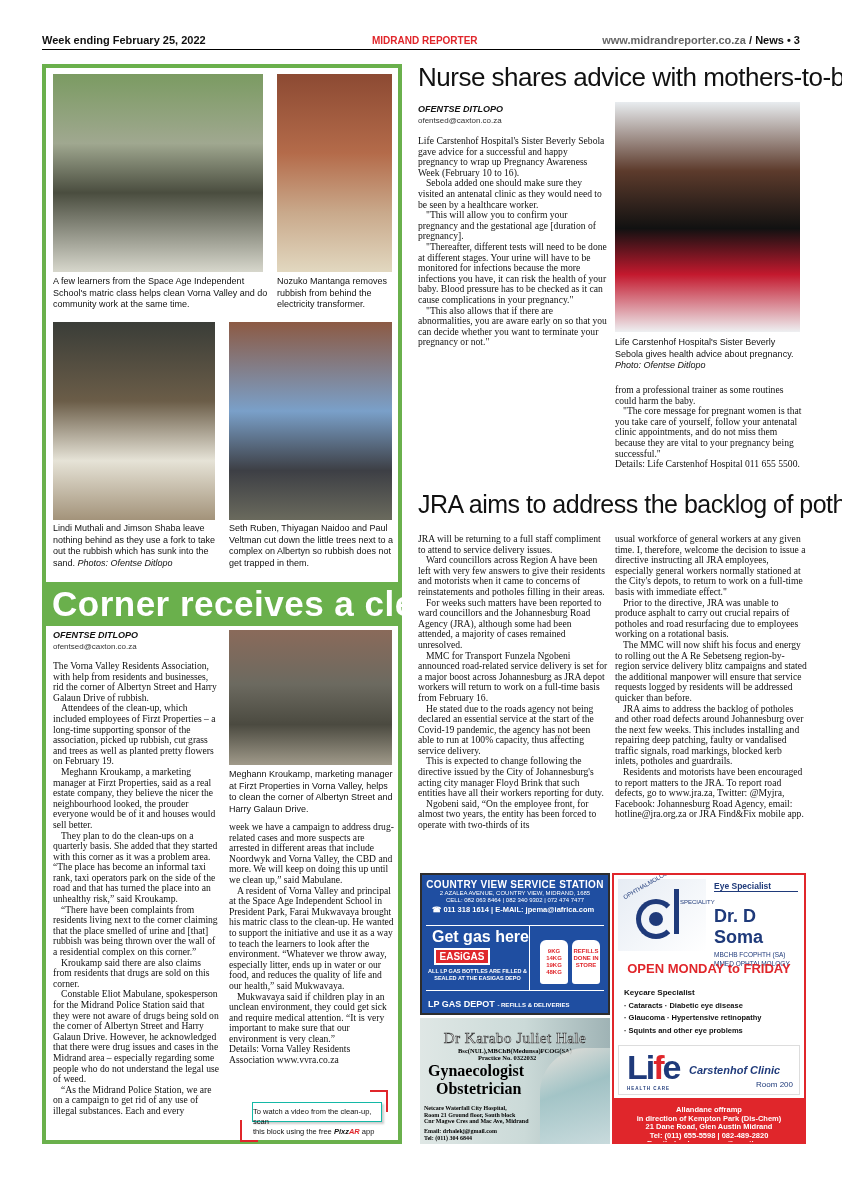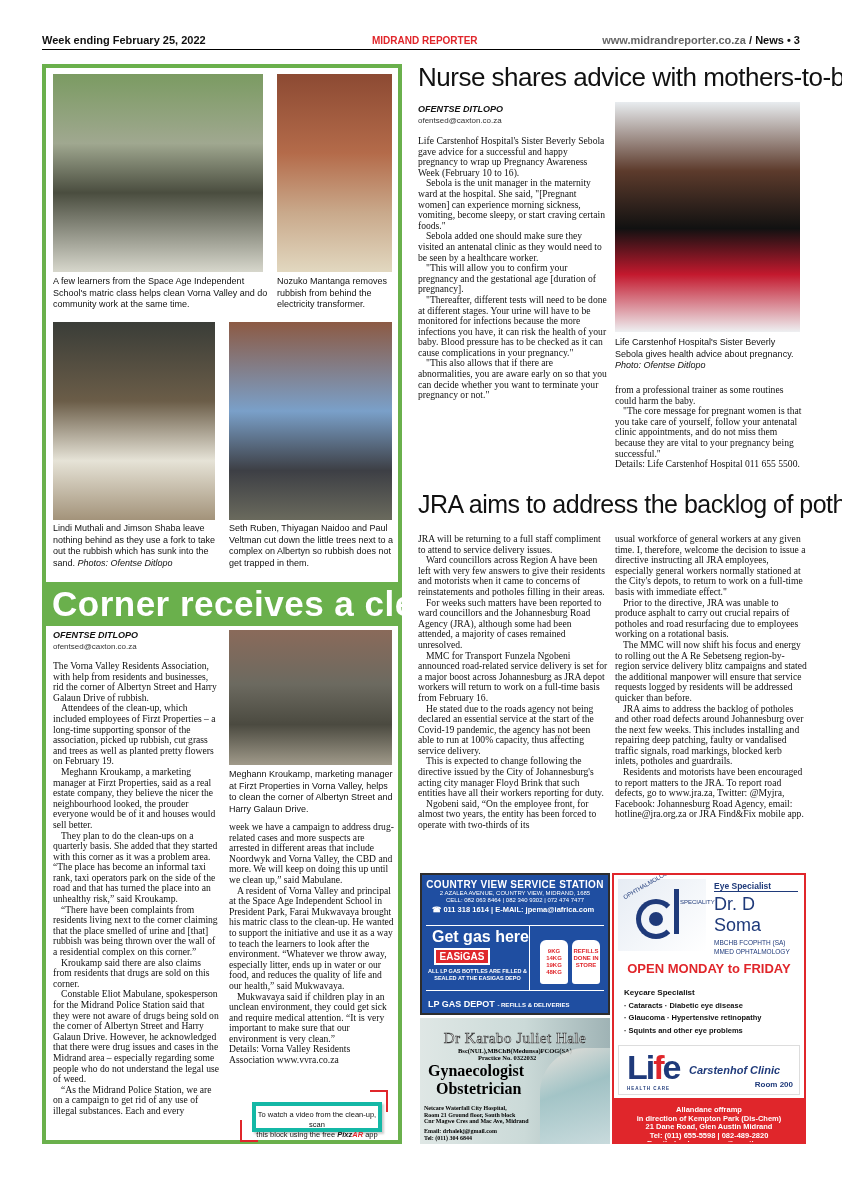--- a/index.html
+++ b/index.html
@@ -20,21 +20,21 @@
 .ph-f { background: linear-gradient(180deg,#e8ecef 0%,#5d3b2c 30%,#111 55%,#c3192e 75%,#eef0f2 100%); }
 .caption { font-family: "Liberation Sans", sans-serif; font-size: 9px; line-height: 11.5px; color: #111; }
 .caption i { font-style: italic; }
 .headline { font-family: "Liberation Sans", sans-serif; font-size: 26px; letter-spacing: -0.5px; color: #111; white-space: nowrap; font-stretch: condensed; }
 .green-head { left: 46px; top: 582px; width: 352px; height: 44px; background: #6ab04c; color: #fff; font-family: "Liberation Sans", sans-serif; font-weight: bold; font-size: 35px; line-height: 44px; padding-left: 6px; letter-spacing: 0.5px; white-space: nowrap; }
 .byline { font-family: "Liberation Sans", sans-serif; font-weight: bold; font-style: italic; font-size: 9px; }
 .email { font-family: "Liberation Sans", sans-serif; font-size: 8px; color: #333; margin-top: 2px; }
 .body { font-size: 9.6px; line-height: 10.6px; text-align: left; color: #111; }
 .body p { text-indent: 8px; }
 .body p.first { text-indent: 0; }
-.pixzar { left: 252px; top: 1102px; width: 130px; height: 30px; border: 4px solid #14b8a6; box-shadow: 2px 2px 2px #ccc; font-family: "Liberation Sans", sans-serif; font-size: 7.5px; line-height: 10px; text-align: center; padding-top: 4px; }
+.pixzar { left: 252px; top: 1102px; width: 130px; height: 20px; border: 1px solid #14b8a6; box-shadow: 2px 2px 2px #ccc; font-family: "Liberation Sans", sans-serif; font-size: 7.5px; line-height: 10px; padding-top: 4px; }
 .px-corner1 { left: 370px; top: 1090px; width: 18px; height: 22px; border-top: 2px solid #e0262b; border-right: 2px solid #e0262b; }
 .px-corner2 { left: 240px; top: 1120px; width: 18px; height: 22px; border-bottom: 2px solid #e0262b; border-left: 2px solid #e0262b; }
 .px-logo { font-weight: bold; font-style: italic; }
 .px-logo .red { color: #e0262b; }
 
 .ad-gas { left: 420px; top: 873px; width: 190px; height: 142px; background: #1f4ea1; border: 2px solid #2d2d2d; color: #fff; font-family: "Liberation Sans", sans-serif; }
 .ad-gas .title { font-weight: bold; font-size: 10px; text-align: center; margin-top: 4px; letter-spacing: 0.3px; }
 .ad-gas .addr { font-size: 6px; text-align: center; line-height: 7px; }
 .ad-gas .phone { font-size: 7.5px; font-weight: bold; padding-left: 10px; margin-top: 1px; }
 .ad-gas .mid { position: absolute; top: 50px; left: 4px; width: 178px; height: 66px; border-top: 1px solid #fff; border-bottom: 1px solid #fff; }
@@ -56,31 +56,31 @@
 .ad-gyn .mask { position: absolute; right: -20px; top: 30px; width: 90px; height: 100px; border-radius: 45px 0 0 0; background: linear-gradient(160deg,#f0e6df 0%,#9fc3c6 40%,#d8e6e8 100%); opacity: 0.85; }
 .ad-eye { left: 612px; top: 873px; width: 194px; height: 271px; border: 2px solid #e0262b; background: #fff; font-family: "Liberation Sans", sans-serif; overflow: hidden; }
 .eye-logo { position: absolute; left: 4px; top: 4px; width: 88px; height: 72px; background: linear-gradient(135deg,#e6ecf4,#ffffff); }
 .eye-logo .circle { position: absolute; left: 18px; top: 20px; width: 40px; height: 40px; border: 5px solid #1f3a7a; border-radius: 50%; border-right-color: transparent; }
 .eye-logo .dot { position: absolute; left: 31px; top: 33px; width: 14px; height: 14px; border-radius: 50%; background: #1f3a7a; }
 .eye-logo .stem { position: absolute; left: 56px; top: 10px; width: 5px; height: 45px; background: #1f3a7a; }
 .eye-logo .arc { position: absolute; left: 2px; top: 2px; font-size: 6px; color: #1f3a7a; transform: rotate(-30deg); }
 .eye-logo .spec { position: absolute; left: 62px; top: 20px; font-size: 6px; color: #1f3a7a; }
 .eye-right { position: absolute; left: 100px; top: 6px; color: #1f3a7a; }
 .eye-right .es { font-size: 8.5px; font-weight: bold; border-bottom: 1px solid #1f3a7a; width: 84px; }
-.eye-right .dr { font-size: 18px; font-weight: normal; margin-top: 2px; }
+.eye-right .dr { font-size: 18px; font-weight: bold; margin-top: 14px; }
 .eye-right .deg { font-size: 6.5px; line-height: 9px; margin-top: 2px; }
 .eye-open { position: absolute; top: 86px; left: 0; width: 100%; text-align: center; color: #e0262b; font-weight: bold; font-size: 13px; }
 .eye-list { position: absolute; top: 112px; left: 10px; font-size: 7.5px; font-weight: bold; line-height: 12.5px; color: #111; }
 .eye-list .kc { font-size: 8px; }
 .life { position: absolute; left: 4px; top: 170px; width: 182px; height: 50px; border: 1px solid #ddd; background: #fff; }
 .life .L { position: absolute; left: 8px; top: 2px; font-size: 34px; font-weight: bold; color: #1f3a7a; letter-spacing: -2px; }
 .life .L .f { color: #e0262b; }
 .life .hc { position: absolute; left: 8px; top: 40px; font-size: 4.5px; font-weight: bold; color: #1f3a7a; letter-spacing: 1px; }
 .life .cc { position: absolute; left: 70px; top: 18px; font-size: 11px; font-weight: bold; font-style: italic; color: #1f3a7a; }
-.life .rm { position: absolute; right: 6px; top: 34px; font-size: 8px; font-weight: bold; color: #1f3a7a; }
+.life .rm { position: absolute; right: 6px; top: 34px; font-size: 8px; font-weight: normal; color: #1f3a7a; }
 .eye-foot { position: absolute; left: 0; bottom: 0; width: 100%; height: 44px; background: #e0262b; color: #fff; font-weight: bold; font-size: 7.5px; line-height: 8.6px; text-align: center; padding-top: 8px; }
 </style>
 </head>
 <body>
 
 <div class="abs header">
   <span class="left">Week ending February 25, 2022</span>
   <span class="center">MIDRAND REPORTER</span>
   <span class="right">
     <span class="url">www.midrandreporter.co.za</span>
@@ -142,21 +142,20 @@
   </div>
 </div>
 
 <div class="abs headline" style="left:418px;top:62px;">Nurse shares advice with mothers-to-be</div>
 <div class="abs" style="left:418px;top:104px;">
   <div class="byline">OFENTSE DITLOPO</div>
   <div class="email">ofentsed@caxton.co.za</div>
 </div>
 <div class="abs body" style="left:418px;top:136px;width:190px;">
   <p class="first">Life Carstenhof Hospital's Sister Beverly Sebola gave advice for a successful and happy pregnancy to wrap up Pregnancy Awareness Week (February 10 to 16).</p>
-  <p>Sebola is the unit manager in the maternity ward at the hospital. She said, "[Pregnant women] can experience morning sickness, vomiting, become sleepy, or start craving certain foods."</p>
   <p>Sebola added one should make sure they visited an antenatal clinic as they would need to be seen by a healthcare worker.</p>
   <p>"This will allow you to confirm your pregnancy and the gestational age [duration of pregnancy].</p>
   <p>"Thereafter, different tests will need to be done at different stages. Your urine will have to be monitored for infections because the more infections you have, it can risk the health of your baby. Blood pressure has to be checked as it can cause complications in your pregnancy."</p>
   <p>"This also allows that if there are abnormalities, you are aware early on so that you can decide whether you want to terminate your pregnancy or not."</p>
 </div>
 <div class="photo ph-f" style="left:615px;top:102px;width:185px;height:230px;"></div>
 <div class="abs caption" style="left:615px;top:337px;width:188px;">
   <span>Life Carstenhof Hospital's Sister Beverly Sebola gives health advice about pregnancy.</span>
   <i>Photo: Ofentse Ditlopo</i>
 </div>

